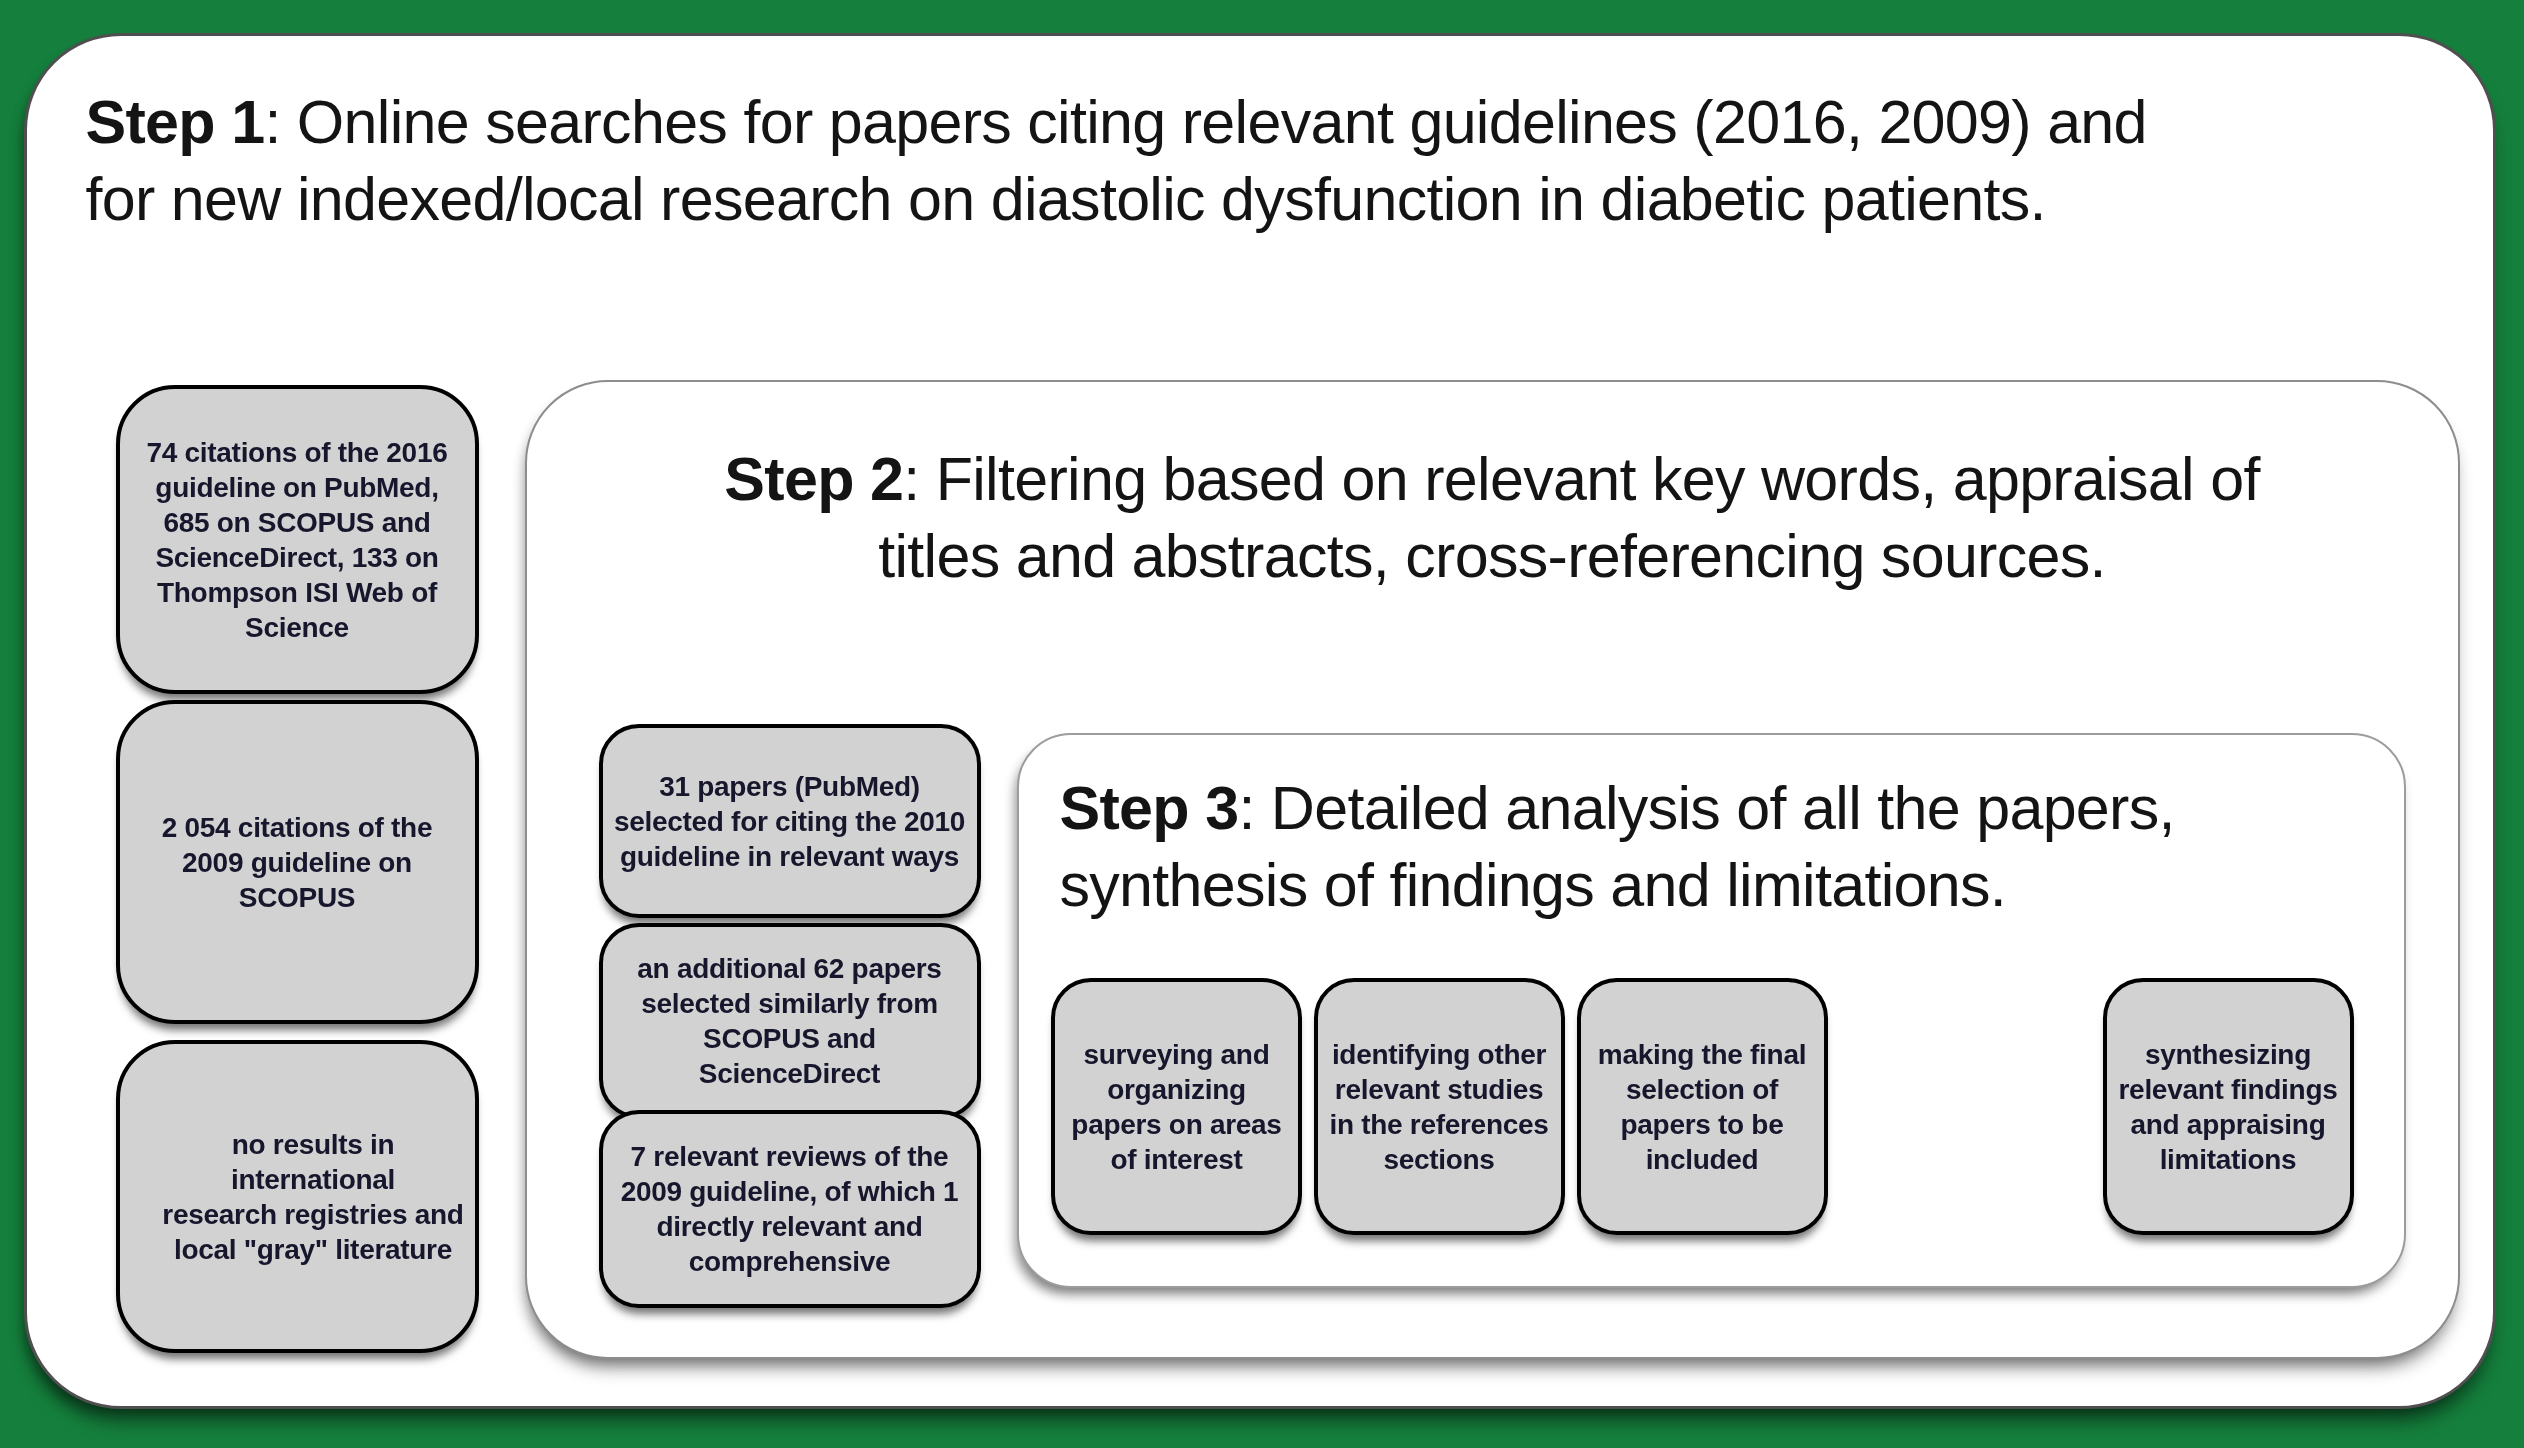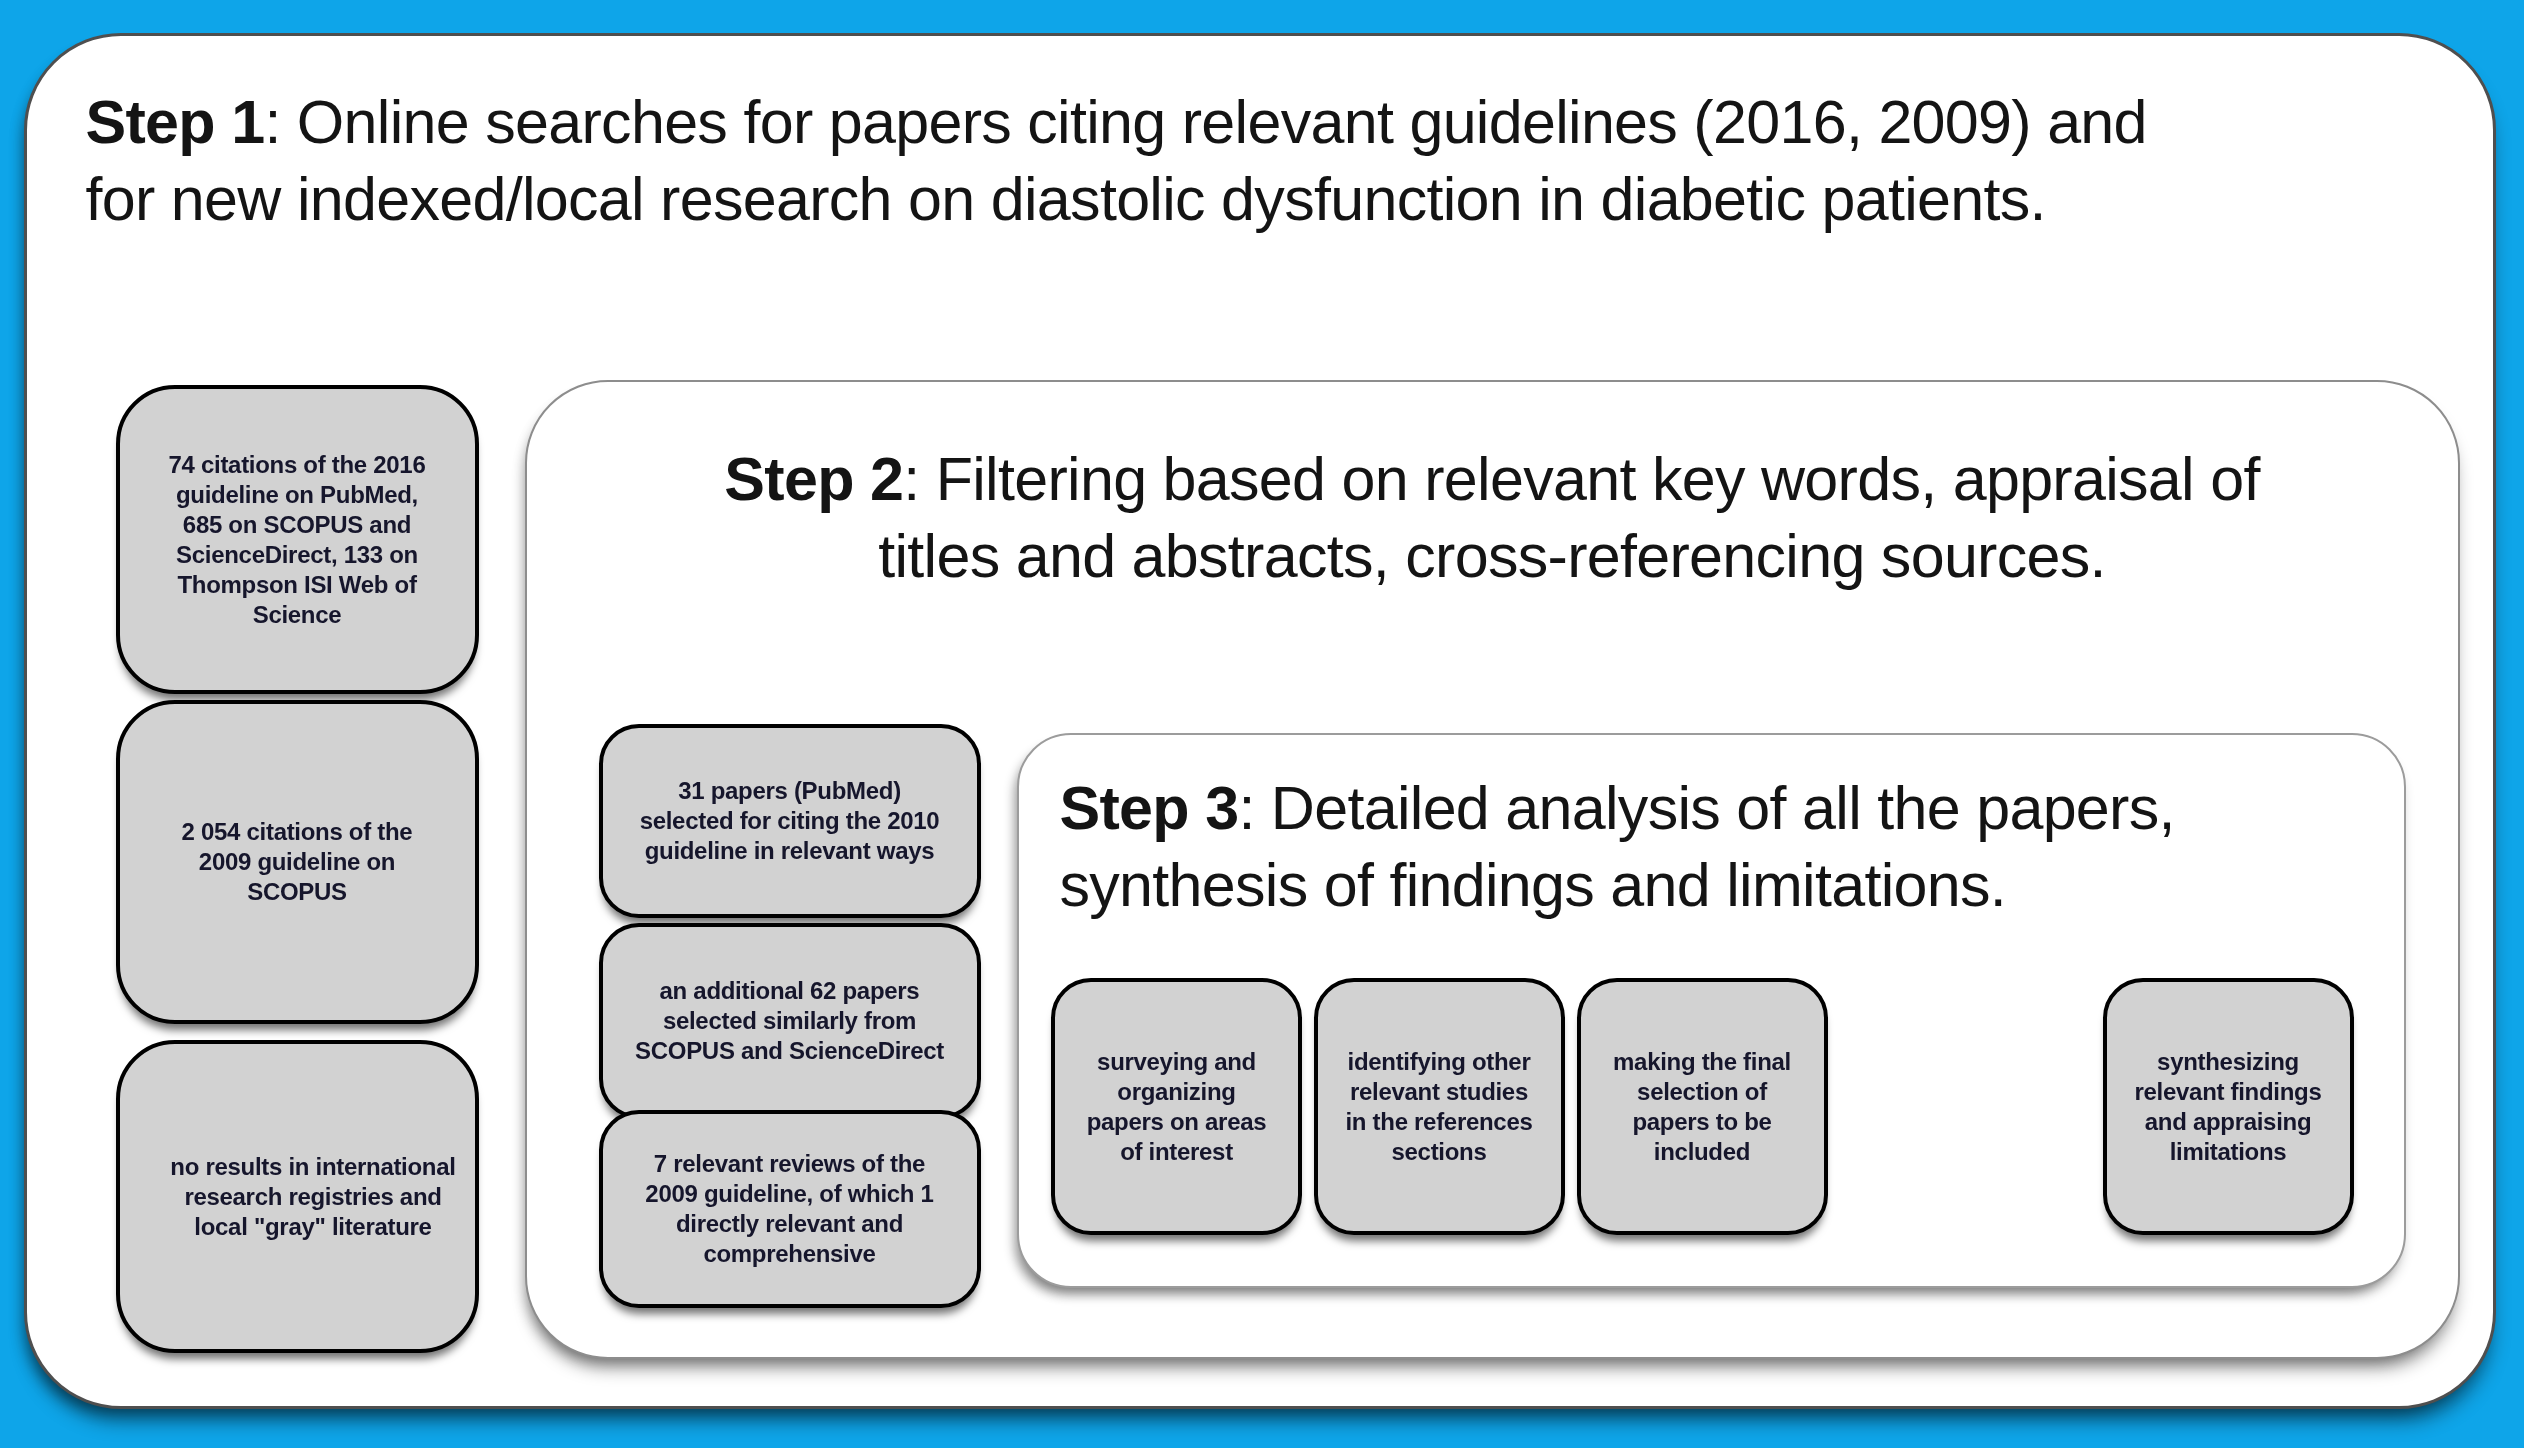--- a/index.html
+++ b/index.html
@@ -8,21 +8,21 @@
     width: 2525px;
     height: 1449px;
     background: #ffffff;
     font-family: "Liberation Sans", sans-serif;
     overflow: hidden;
   }
   .canvas {
     position: relative;
     width: 2525px;
     height: 1449px;
-    background: #0ea5e9;
+    background: #15803d;
   }
   
   .panel-outer {
     position: absolute;
     left: 23.5px; top: 33px;
     width: 2472px; height: 1376px;
     background: #ffffff;
     border: 3.5px solid #4f4f4f;
     border-radius: 97px;
     box-shadow: 0 16.6px 19.4px -5.5px rgba(0,0,0,0.45), -7px 9.7px 14px -7px rgba(0,0,0,0.35);
@@ -69,21 +69,21 @@
     border: 4.8px solid #000000;
     box-sizing: border-box;
     display: flex;
     align-items: center;
     justify-content: center;
     text-align: center;
     box-shadow: 0 9.7px 8.3px -4.1px rgba(0,0,0,0.55);
   }
   .gbox .btxt {
     white-space: pre-line;
-    font-size: 24px;
+    font-size: 28px;
     font-weight: 700;
     line-height: 1.25;
     color: #16162c;
     letter-spacing: -0.3px;
     padding: 0 8.3px;
   }
   
   .lcol { left: 89px; width: 363px; border-radius: 59px; }
   .lbox1 { top: 349px;  height: 309px; }
   .lbox2 { top: 664px;  height: 324px; }

